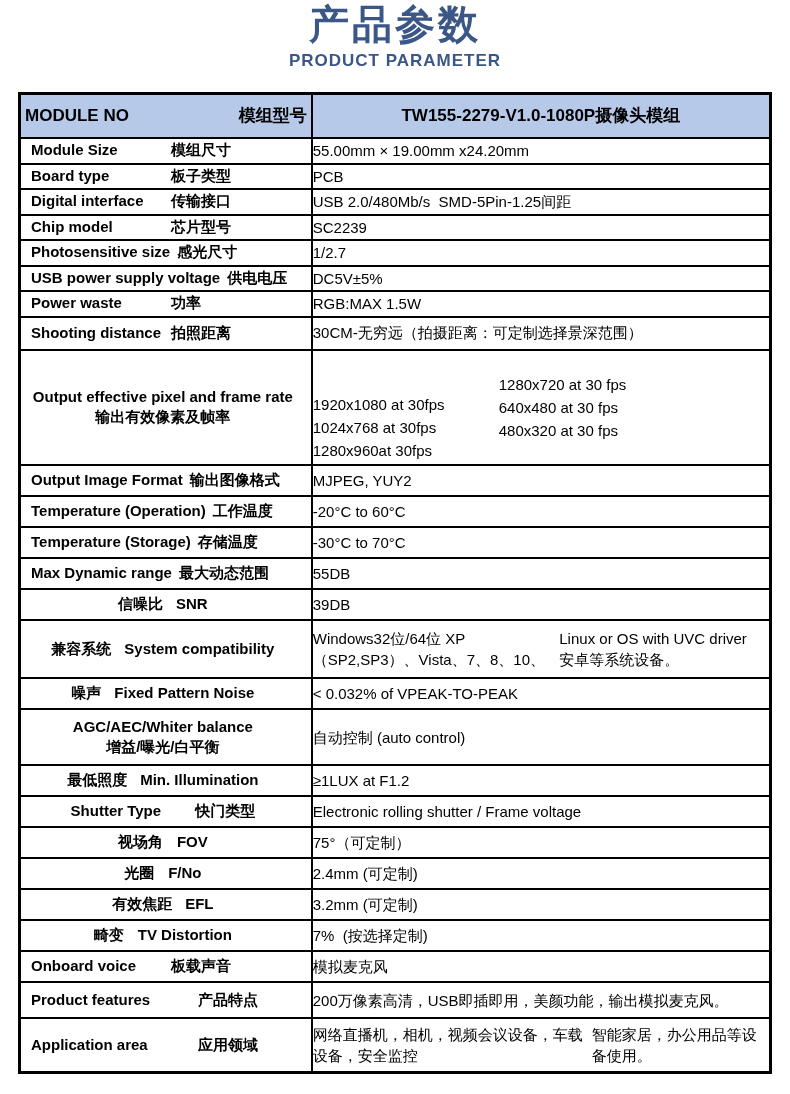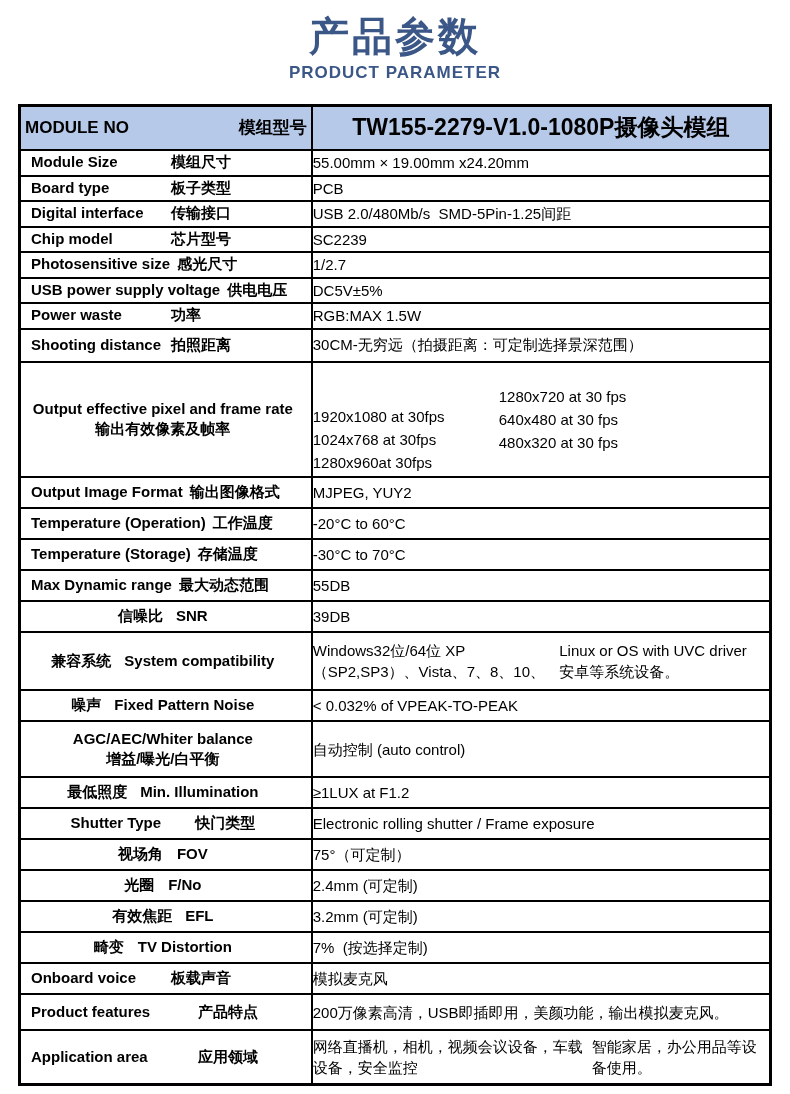--- a/index.html
+++ b/index.html
@@ -7,21 +7,21 @@
     --header-bg:#b7c9e8;
     --border:#000000;
   }
   *{box-sizing:border-box;}
   html,body{margin:0;padding:0;}
   body{
     width:790px;height:1094px;background:#ffffff;color:#000;
     font-family:"Liberation Sans","DejaVu Sans",sans-serif;
     overflow:hidden;
   }
-  .title-block{text-align:center;padding-top:12px;}
+  .title-block{text-align:center;}
   .page-title{
     margin:0;font-size:40px;font-weight:700;color:var(--blue);
     letter-spacing:3px;line-height:1.2;
   }
   .page-subtitle{
     font-size:17px;font-weight:600;color:var(--blue);
     margin-top:3px;letter-spacing:1px;
   }
   .ptable{
     margin:21px 18px 0 18px;
@@ -49,21 +49,21 @@
   }
   .label.left{justify-content:flex-start;gap:7px;}
   .label.left .en{min-width:133px;white-space:nowrap;}
   .label.left.en-wide .en{min-width:160px;}
   .label.left .zh{white-space:nowrap;}
   .label.center{justify-content:center;gap:13px;text-align:center;}
   .label.center.gap-md{gap:14px;}
   .label.center.gap-lg{gap:34px;}
   .label.stack{flex-direction:column;justify-content:center;gap:1px;}
   .tr.header .td.label{justify-content:space-between;gap:10px;font-size:17px;padding:4px;}
-  .tr.header .td.value{justify-content:center;font-size:23px;font-weight:700;padding:4px;}
+  .tr.header .td.value{justify-content:center;font-size:17px;font-weight:700;padding:4px;}
   .v{white-space:pre-wrap;}
   .vlines{display:flex;justify-content:center;}
   .vlines span{display:block;line-height:1.4;}
   .td.value.cols{align-items:center;}
   .vcol{display:flex;flex-direction:column;line-height:1.55;}
   .vcol.first{width:186px;margin-top:40px;}
 </style>
 </head>
 <body>
 
@@ -275,21 +275,21 @@
         <span class="v">≥1LUX at F1.2</span>
       </div>
     </div>
 
     <div class="tr">
       <div class="td label center gap-lg">
         <span class="en">Shutter Type</span>
         <span class="zh">快门类型</span>
       </div>
       <div class="td value">
-        <span class="v">Electronic rolling shutter / Frame exposure</span>
+        <span class="v">Electronic rolling shutter / Frame voltage</span>
       </div>
     </div>
 
     <div class="tr">
       <div class="td label center gap-md">
         <span class="en">视场角</span>
         <span class="zh">FOV</span>
       </div>
       <div class="td value">
         <span class="v">75°（可定制）</span>

